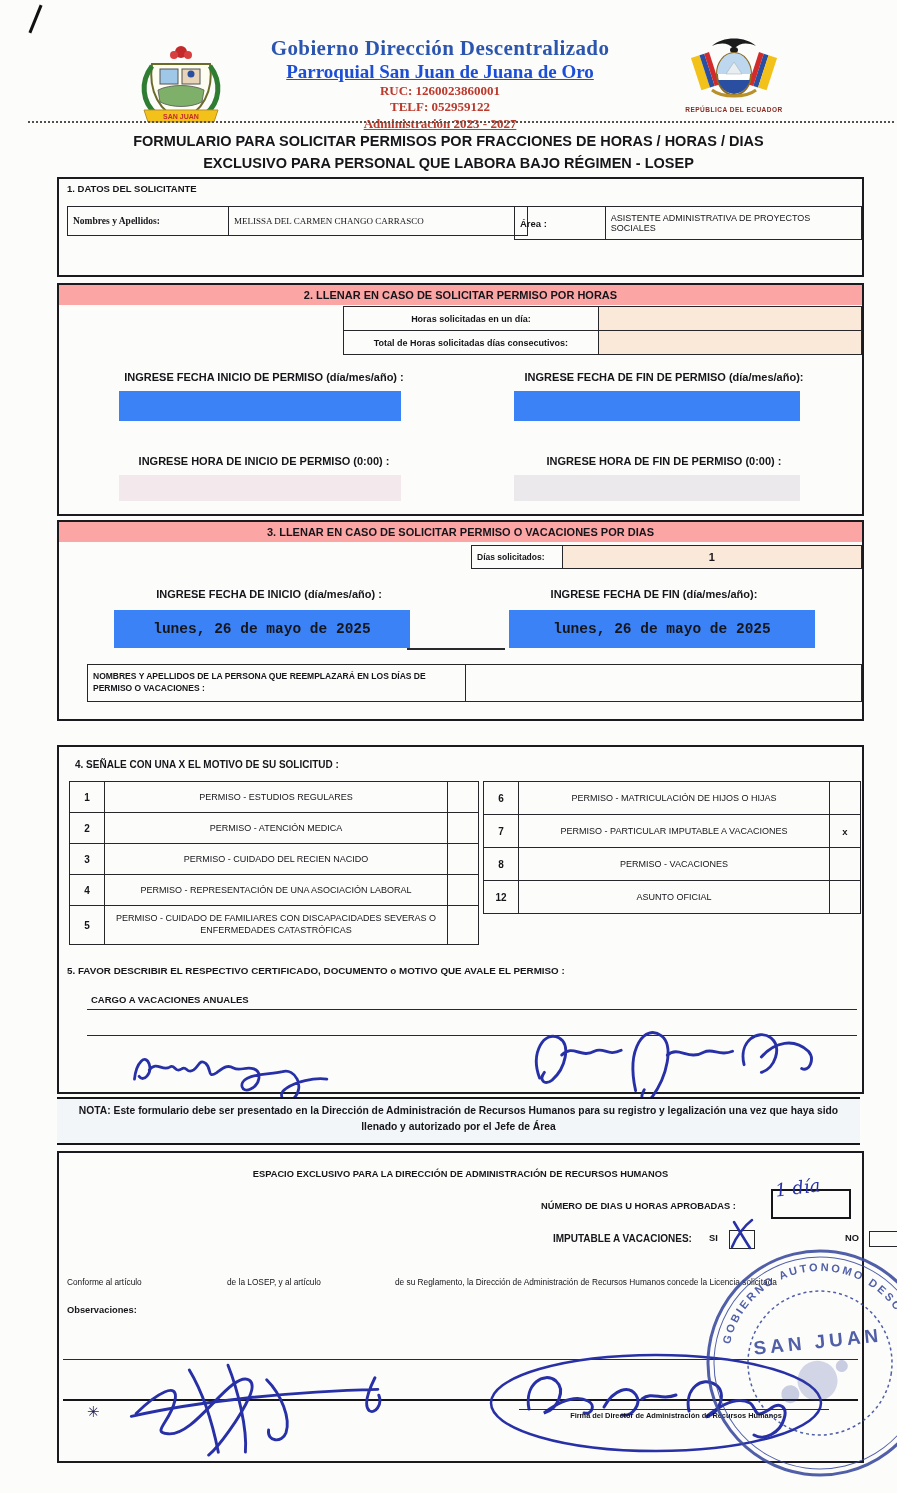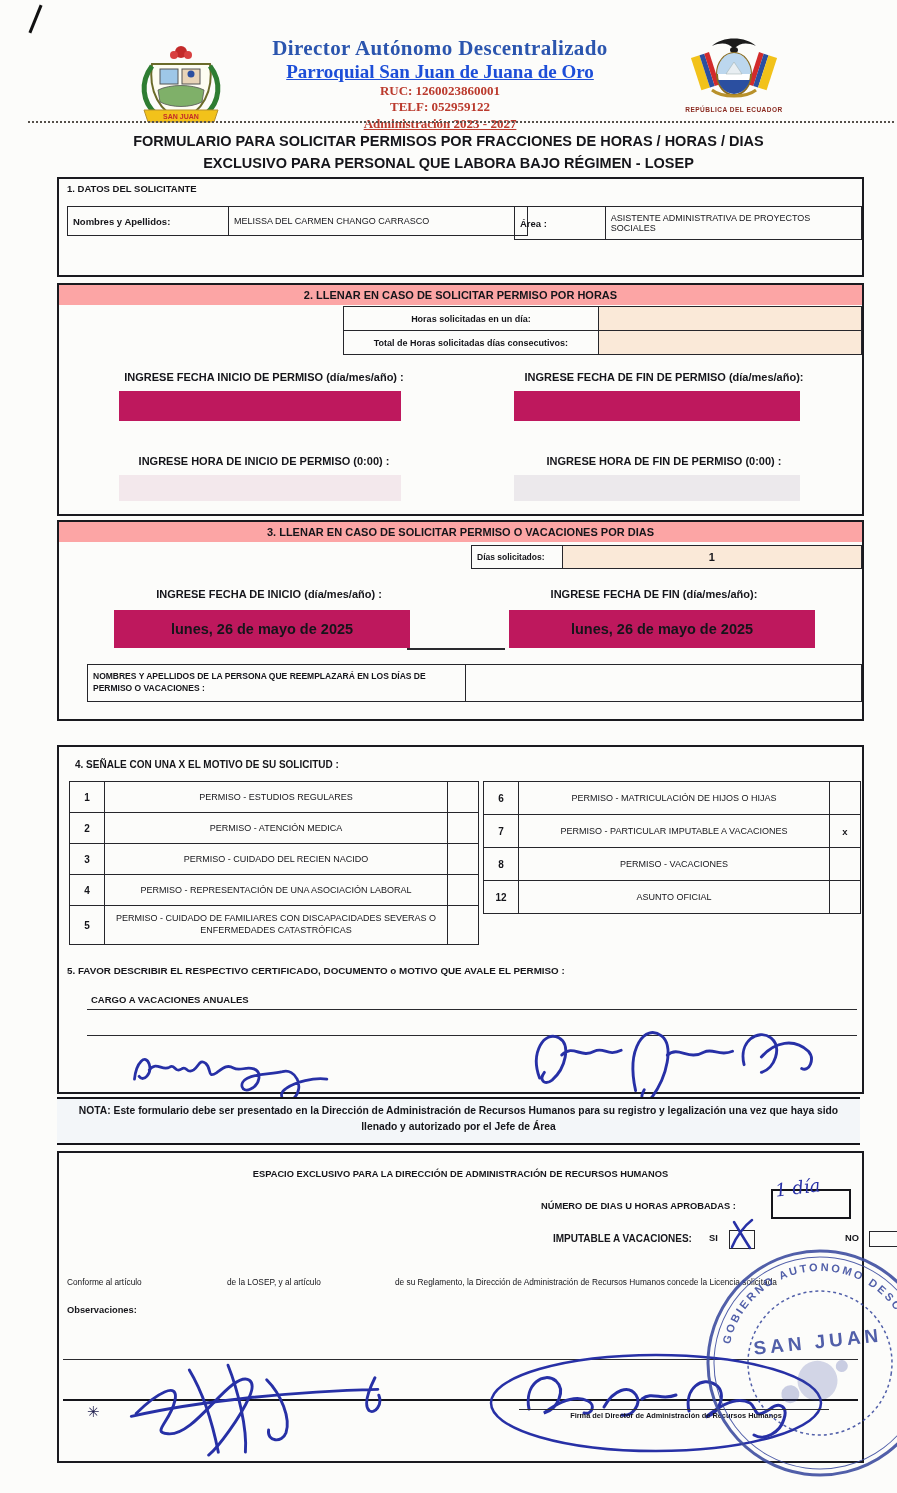--- a/index.html
+++ b/index.html
@@ -19,21 +19,21 @@
   .box{border:2px solid #1a1a1f;}
   .band{background:#fca5a5;font-weight:bold;font-size:11px;text-align:center;line-height:20px;height:20px;}
   .sec-label{font-weight:bold;font-size:9.5px;}
   
   .t{display:table;border-collapse:collapse;}
   .tr{display:table-row;}
   .td{display:table-cell;border:1.5px solid #26262b;vertical-align:middle;padding:2px 5px;}
   .lbl{font-weight:bold;font-size:9.5px;}
   .val{font-size:9px;}
   .peach{background:#fae9d8;}
-  .grayf{background:#be185d;}
+  .grayf{background:#3b82f6;font-family:Liberation Mono, monospace;}
   .pinkf{background:#f3e8ec;}
   .fieldlabel{font-weight:bold;font-size:11px;text-align:center;}
   .datebig{font-weight:bold;font-size:14.5px;text-align:center;line-height:38px;}
   .mot-num{font-weight:bold;font-size:10px;text-align:center;width:24px;}
   .mot-lbl{font-size:9px;text-align:center;}
   .mot-mark{width:20px;font-size:9.5px;font-weight:bold;text-align:center;}
   .sig-label{font-size:8px;font-weight:bold;}
   .rule{border-top:1.5px solid #2a2a2e;}
   .rule2{border-top:2.5px solid #15151a;}
   .nota{background:#f3f6f9;border-top:2.5px solid #15151a;border-bottom:2.5px solid #15151a;
@@ -60,21 +60,21 @@
       <rect x="38" y="27" width="18" height="15" fill="#9ec7e8" stroke="#555"></rect>
       <rect x="60" y="27" width="18" height="15" fill="#e8d4b8" stroke="#555"></rect>
       <circle cx="69" cy="32" r="3.5" fill="#2b4fa0"></circle>
       <path d="M36,48 C48,42 70,42 82,48 L80,60 C68,66 50,66 38,60 Z" fill="#7fb069" stroke="#555" stroke-width=".8"></path>
       <path d="M22,68 L96,68 L92,80 L26,80 Z" fill="#f2c21a" stroke="#b8912b"></path>
       <text x="59" y="77" font-size="7" font-weight="bold" fill="#c32a2a" text-anchor="middle">SAN JUAN</text>
     </svg>
   </div>
 
   <div class="abs ctr" style="left:210px;top:36px;width:460px;">
-    <div class="org1">Director Autónomo Descentralizado</div>
+    <div class="org1">Gobierno Dirección Descentralizado</div>
     <div class="org2">Parroquial San Juan de Juana de Oro</div>
     <div class="meta">RUC: 1260023860001</div>
     <div class="meta">TELF: 052959122</div>
     <div class="meta admin">Administración 2023 - 2027</div>
   </div>
 
   <div class="abs" style="left:678px;top:36px;width:112px;text-align:center;">
     <svg width="104" height="66" viewBox="0 0 104 66">
       <g transform="rotate(-18 24 36)">
         <rect x="14" y="18" width="9" height="34" fill="#f2c21a"></rect>
@@ -99,21 +99,21 @@
 
   <div class="abs dotline" style="left:28px;top:121px;width:866px;"></div>
 
   <div class="abs ctr doctitle" style="left:60px;top:131px;width:777px;">
     <div>FORMULARIO PARA SOLICITAR PERMISOS  POR FRACCIONES DE HORAS / HORAS / DIAS</div>
     <div>EXCLUSIVO PARA PERSONAL QUE LABORA BAJO RÉGIMEN - LOSEP</div>
   </div>
 
   <div class="abs box" style="left:57px;top:177px;width:803px;height:96px;">
     <div class="abs sec-label" style="left:8px;top:4px;">1. DATOS DEL SOLICITANTE</div>
-    <div class="abs t" style="left:8px;top:27px;">
+    <div class="abs t" style="left:8px;top:27px;font-family:Liberation Serif, serif;">
       <div class="tr">
         <div class="td lbl" style="width:150px;height:24px;">Nombres y Apellidos:</div>
         <div class="td val" style="width:288px;">MELISSA DEL CARMEN CHANGO CARRASCO</div>
       </div>
     </div>
     <div class="abs t" style="left:455px;top:27px;">
       <div class="tr">
         <div class="td lbl" style="width:82px;height:28px;">Área :</div>
         <div class="td val" style="width:252px;">ASISTENTE ADMINISTRATIVA DE PROYECTOS SOCIALES</div>
       </div>

